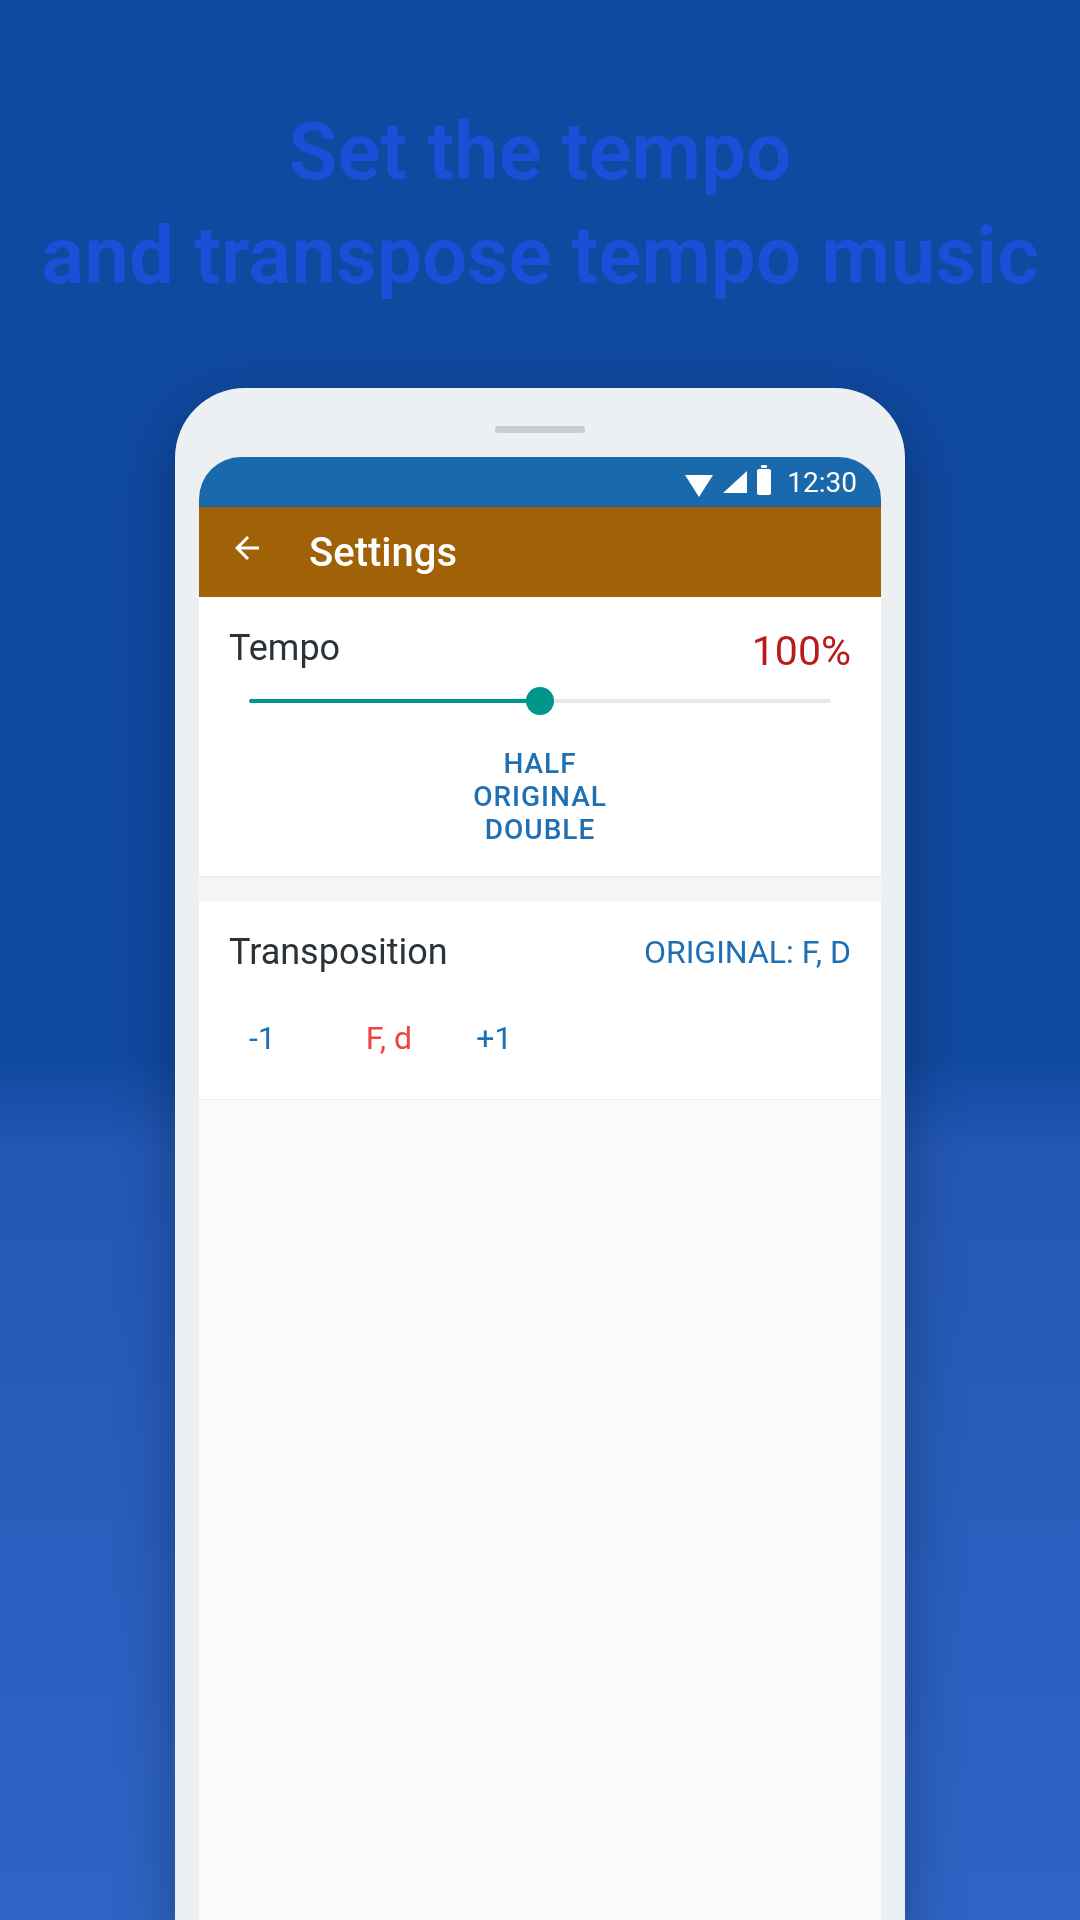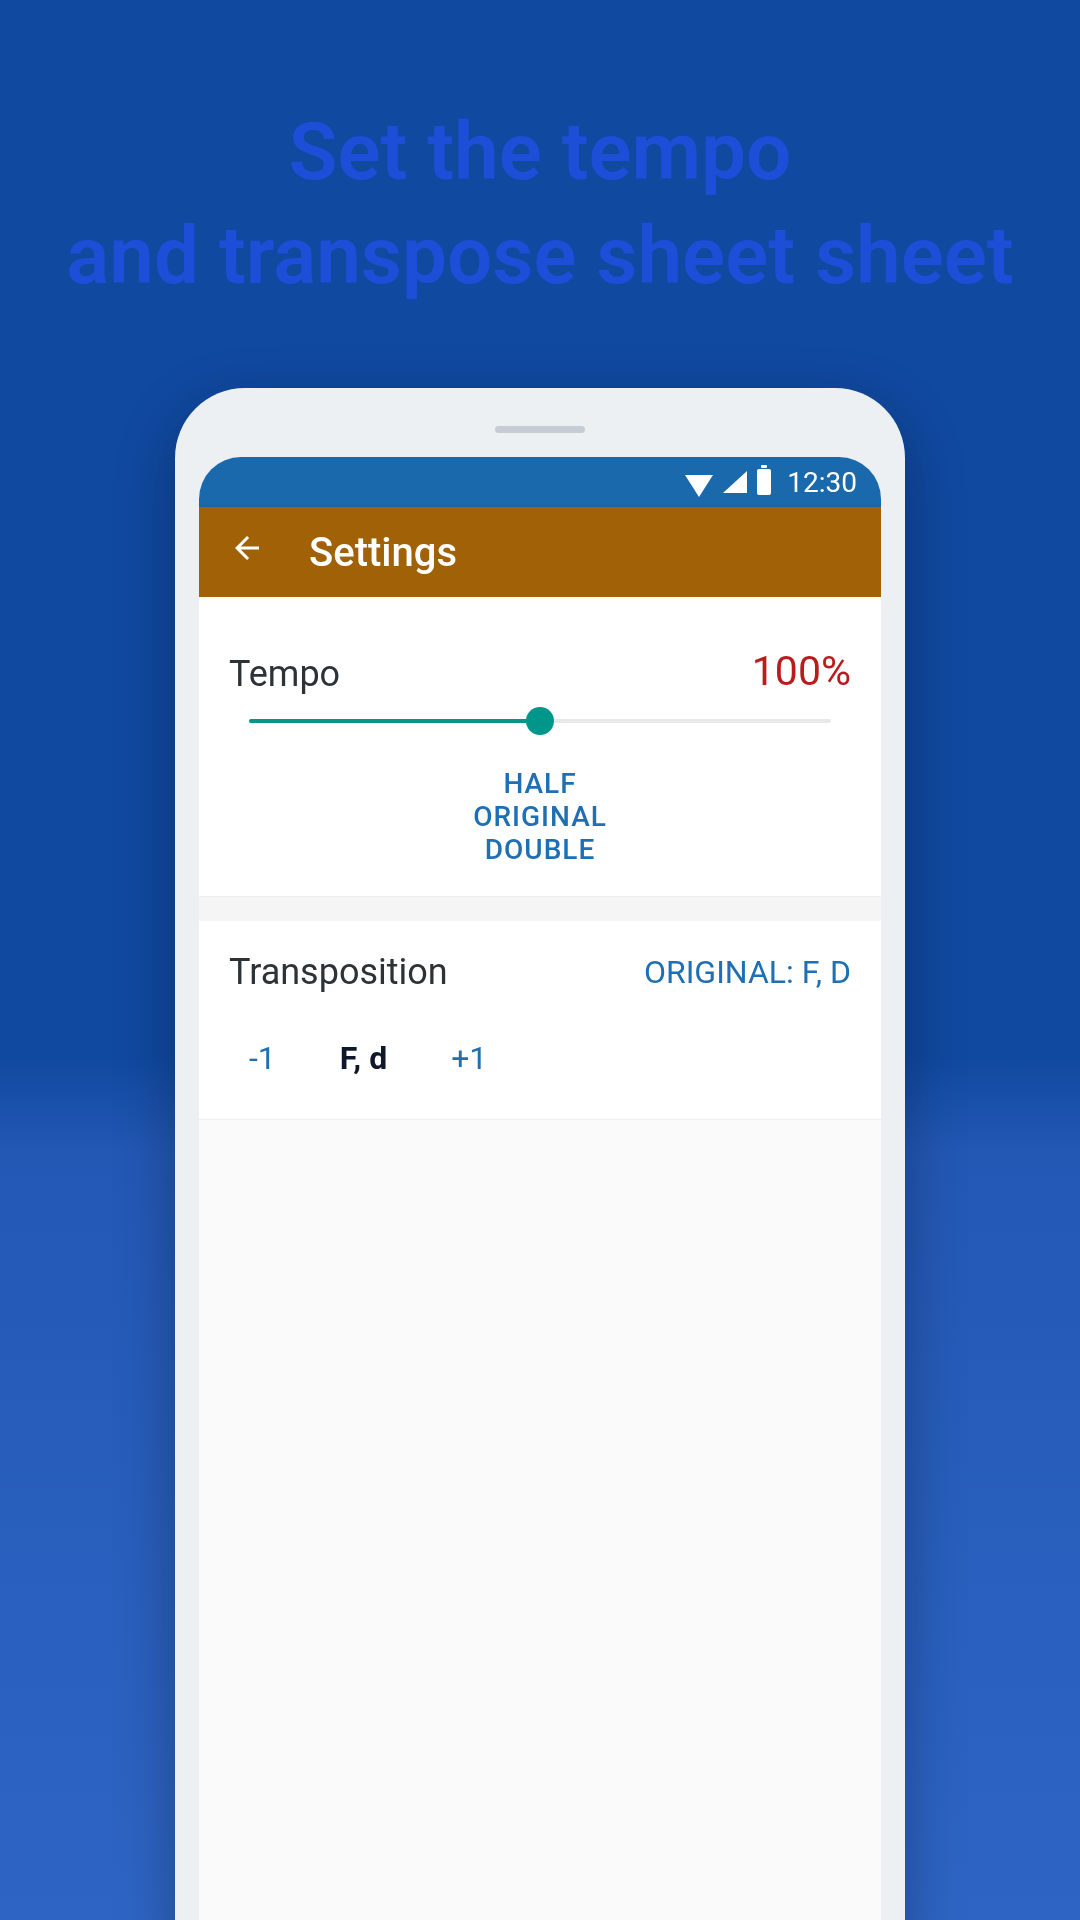--- a/index.html
+++ b/index.html
@@ -130,23 +130,22 @@
     
     .settings-section {
       background: white;
       padding: 30px;
       border-bottom: 1px solid #EEEEEE;
     }
     
     .section-header {
       display: flex;
       justify-content: space-between;
-      align-items: flex-end;
+      align-items: flex-start;
       margin-bottom: 20px;
-      margin-top: 20px;
     }
     
     .section-title {
       font-size: 36px;
       color: #2C3338;
       font-weight: 400;
     }
     
     .section-value-right {
       font-size: 41px;
@@ -232,31 +231,32 @@
     .trans-btn {
       color: #1E6FB4;
       font-size: 32px;
       font-weight: 400;
       cursor: pointer;
       background: none;
       border: none;
     }
     
     .trans-current {
-      color: #0f172a;
+      color: #ef4444;
       font-size: 32px;
-      font-weight: 700;
+      font-weight: 400;
+      margin-left: 26px;
     }
   </style>
 </head>
 <body>
 
 <div class="marketing-title">
   <span>Set the tempo</span><br>
-  <span>and transpose sheet sheet</span>
+  <span>and transpose tempo music</span>
 </div>
 
 <div class="phone-frame">
   <div class="phone-notch"></div>
   <div class="phone-screen">
 
     <div class="status-bar">
       <div class="wifi-icon"></div>
       <div class="signal-icon"></div>
       <div class="battery-icon"></div>

